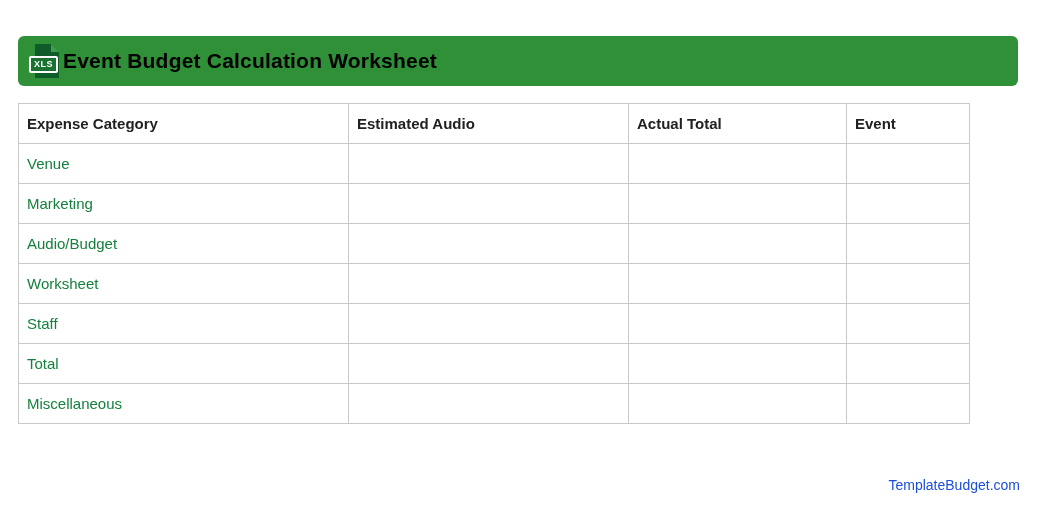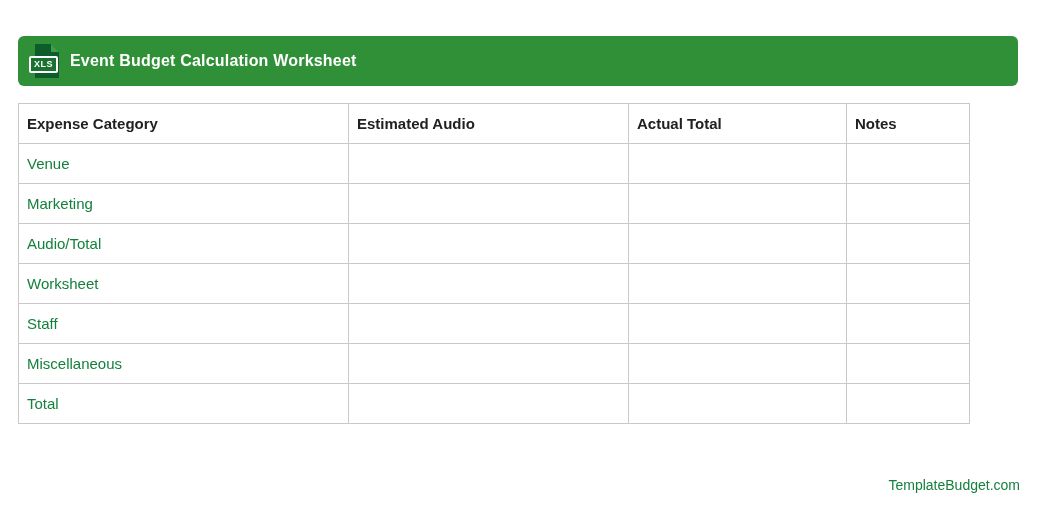--- a/index.html
+++ b/index.html
@@ -18,21 +18,21 @@
     width: 1000px; height: 50px;
     background: #2f9038;
     border-radius: 6px;
     display: flex;
     align-items: center;
     padding-left: 13px;
   }
   .xls-icon {
     position: relative;
     width: 28px; height: 34px;
-    margin-right: 11px;
+    margin-right: 4px;
     flex: none;
   }
   .xls-icon .doc {
     position: absolute;
     right: 0; top: 0;
     width: 24px; height: 34px;
     background: #0e5c29;
     clip-path: polygon(0 0, 66% 0, 100% 24%, 100% 100%, 0 100%);
   }
   .xls-icon .fold {
@@ -49,22 +49,22 @@
     border: 2px solid #ffffff;
     border-radius: 2px;
     color: #ffffff;
     font-size: 9px;
     font-weight: bold;
     letter-spacing: 0.5px;
     line-height: 1;
     padding: 2px 3px;
   }
   .header-title {
-    color: #ffffff;
-    font-size: 16px;
+    color: #000000;
+    font-size: 21px;
     font-weight: 600;
     letter-spacing: 0.2px;
   }
 
   
   .budget-table {
     position: absolute;
     left: 18px; top: 103px;
     width: 951px;
     border-collapse: collapse;
@@ -85,21 +85,21 @@
   .budget-table td {
     font-weight: normal;
     color: #15803d;
   }
 
   
   .footer-brand {
     position: absolute;
     right: 20px; top: 477px;
     font-size: 14px;
-    color: #15803d;
+    color: #1d4ed8;
   }
 </style>
 </head>
 <body>
 
 <div class="header-bar">
   <div class="xls-icon">
     <div class="doc"></div>
     <div class="fold"></div>
     <div class="badge">XLS</div>
@@ -112,62 +112,62 @@
     <col style="width:330px">
     <col style="width:280px">
     <col style="width:218px">
     <col style="width:123px">
   </colgroup>
   <thead>
     <tr>
       <th>Expense Category</th>
       <th>Estimated Audio</th>
       <th>Actual Total</th>
-      <th>Notes</th>
+      <th>Event</th>
     </tr>
   </thead>
   <tbody>
     <tr>
       <td>Venue</td>
       <td></td>
       <td></td>
       <td></td>
     </tr>
     <tr>
       <td>Marketing</td>
       <td></td>
       <td></td>
       <td></td>
     </tr>
     <tr>
-      <td>Audio/Total</td>
+      <td>Audio/Budget</td>
       <td></td>
       <td></td>
       <td></td>
     </tr>
     <tr>
       <td>Worksheet</td>
       <td></td>
       <td></td>
       <td></td>
     </tr>
     <tr>
       <td>Staff</td>
       <td></td>
       <td></td>
       <td></td>
     </tr>
     <tr>
-      <td>Miscellaneous</td>
+      <td>Total</td>
       <td></td>
       <td></td>
       <td></td>
     </tr>
     <tr>
-      <td>Total</td>
+      <td>Miscellaneous</td>
       <td></td>
       <td></td>
       <td></td>
     </tr>
   </tbody>
 </table>
 
 <div class="footer-brand">TemplateBudget.com</div>
 
 </body></html>

